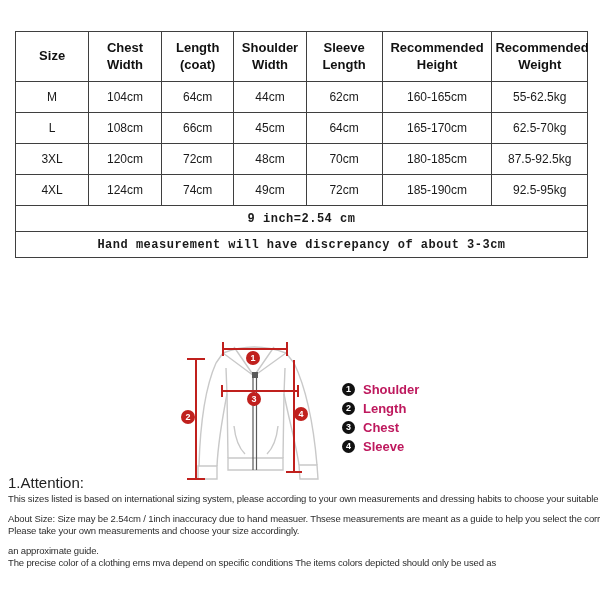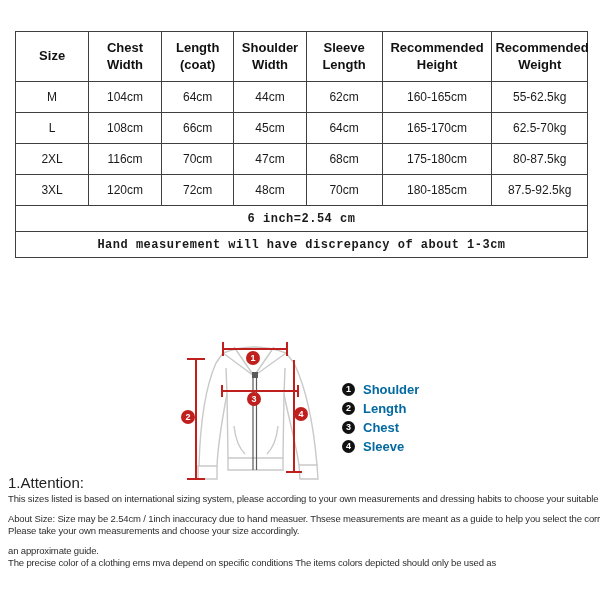--- a/index.html
+++ b/index.html
@@ -78,21 +78,21 @@
     color: #fff;
     font-size: 9px;
     font-weight: bold;
     display: flex; align-items: center; justify-content: center;
     line-height: 1;
     flex: 0 0 13px;
   }
   .legend-label {
     font-size: 13px;
     font-weight: bold;
-    color: #0369a1;
+    color: #be185d;
   }
 
   
   .footnotes {
     position: absolute;
     left: 8px; top: 473px;
     width: 590px;
   }
   .footnote-section { margin-bottom: 7px; }
   .footnote-heading {
@@ -146,42 +146,42 @@
     <tr>
       <td>L</td>
       <td>108cm</td>
       <td>66cm</td>
       <td>45cm</td>
       <td>64cm</td>
       <td>165-170cm</td>
       <td>62.5-70kg</td>
     </tr>
     <tr>
-      <td>2XL</td>
-      <td>116cm</td>
-      <td>70cm</td>
-      <td>47cm</td>
-      <td>68cm</td>
-      <td>175-180cm</td>
-      <td>80-87.5kg</td>
-    </tr>
-    <tr>
       <td>3XL</td>
       <td>120cm</td>
       <td>72cm</td>
       <td>48cm</td>
       <td>70cm</td>
       <td>180-185cm</td>
       <td>87.5-92.5kg</td>
     </tr>
     <tr>
-      <td class="note" colspan="7">6 inch=2.54 cm</td>
-    </tr>
-    <tr>
-      <td class="note" colspan="7">Hand measurement will have discrepancy of about 1-3cm</td>
+      <td>4XL</td>
+      <td>124cm</td>
+      <td>74cm</td>
+      <td>49cm</td>
+      <td>72cm</td>
+      <td>185-190cm</td>
+      <td>92.5-95kg</td>
+    </tr>
+    <tr>
+      <td class="note" colspan="7">9 inch=2.54 cm</td>
+    </tr>
+    <tr>
+      <td class="note" colspan="7">Hand measurement will have discrepancy of about 3-3cm</td>
     </tr>
   </tbody>
     </table>
 
   <svg class="diagram-svg" width="290" height="158" viewBox="0 0 290 158">
 
     <g stroke="#c9c9c9" stroke-width="1.4" fill="none">
 
       <path d="M163,21 Q194,9 226,21"></path>
       <path d="M163,21 L156,31 M226,21 L234,31"></path>

